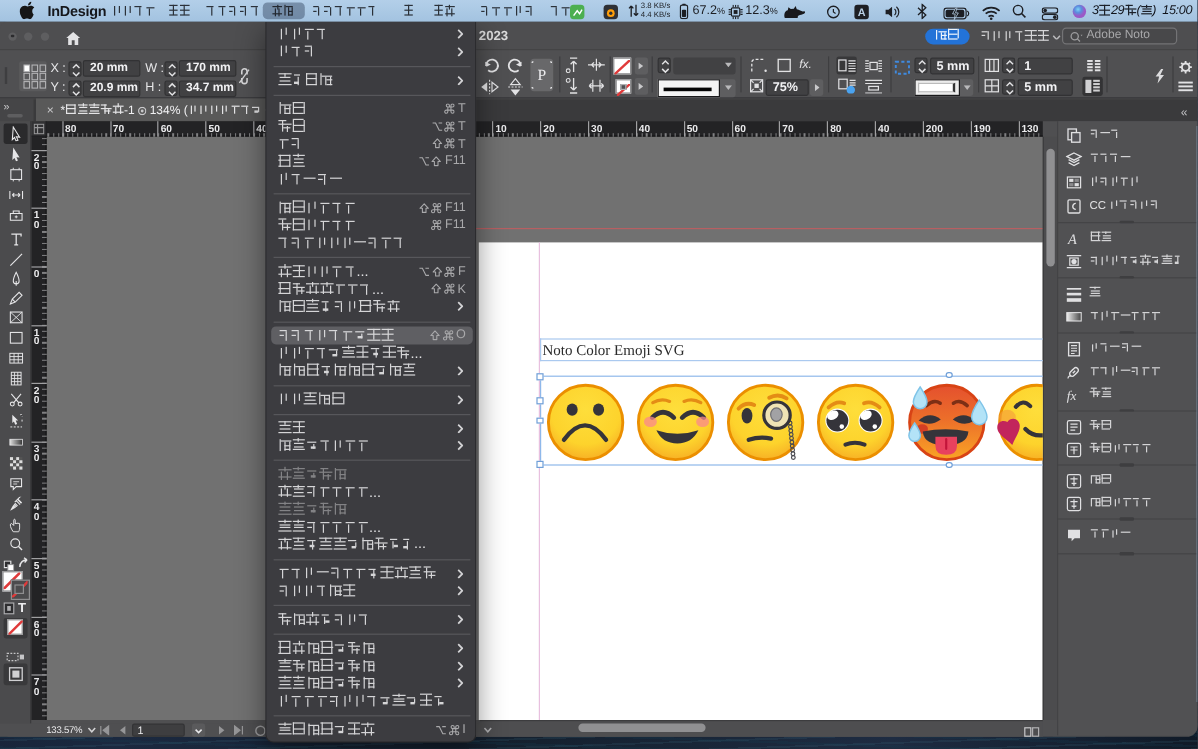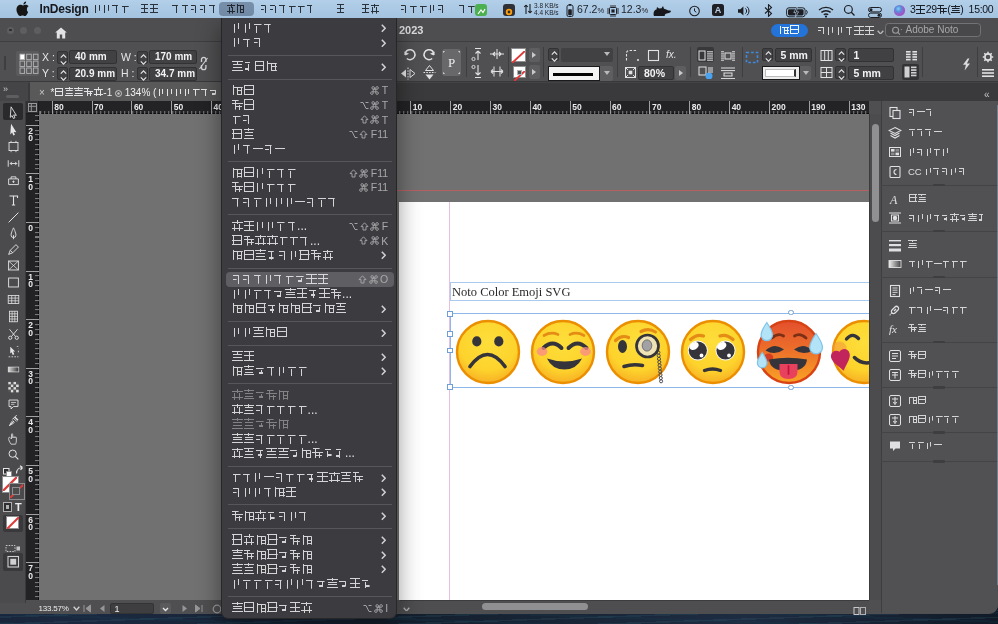--- a/index.html
+++ b/index.html
@@ -111,21 +111,21 @@
 <div style="left:893px;top:3px;width:13px;height:13px;z-index:52;"><svg width="13" height="13" viewBox="0 0 13 13" style="">
       <defs>
         <radialGradient id="si" cx=".4" cy=".35">
           <stop offset="0" stop-color="#7fd4f5"></stop>
           <stop offset=".5" stop-color="#5a8ede"></stop>
           <stop offset="1" stop-color="#9b59c7"></stop>
         </radialGradient>
       </defs>
       <circle cx="6.5" cy="6.5" r="5.6" fill="url(#si)"></circle>
     </svg></div>
-<div style="left:910px;top:3px;width:88px;height:13px;z-index:52;color:#10131a;font-size:10.5px;line-height:12px;white-space:nowrap;letter-spacing:-.3px;">3<i class="j p0"></i>29<i class="j p3"></i>(<span style="font-size:10px"><i class="j p4"></i></span>)&nbsp;&nbsp;15:00</div>
+<div style="left:910px;top:3px;width:88px;height:13px;z-index:52;color:#10131a;font-size:10.5px;line-height:12px;white-space:nowrap;letter-spacing:-.3px;font-style:italic;">3<i class="j p0"></i>29<i class="j p3"></i>(<span style="font-size:10px"><i class="j p4"></i></span>)&nbsp;&nbsp;15:00</div>
 <div style="left:0px;top:17.5px;width:998px;height:596px;background:#4f4f51;border-radius:0 0 9px 9px;z-index:1;"></div>
 <div style="left:0px;top:17.5px;width:998px;height:24.5px;background:#4e4e50;border-bottom:1px solid #3e3e40;border-radius:6px 6px 0 0;z-index:2;"></div>
 <div style="left:7px;top:26.5px;width:7px;height:7px;background:#5e5e60;border-radius:50%;z-index:2;">
     <div style="position:absolute;left:2.1px;top:2.1px;width:2.8px;height:2.8px;border-radius:50%;background:#2b2b2d"></div>
   </div>
 <div style="left:20px;top:26.5px;width:7px;height:7px;background:#5e5e60;border-radius:50%;z-index:2;"></div>
 <div style="left:34px;top:26.5px;width:7px;height:7px;background:#5e5e60;border-radius:50%;z-index:2;"></div>
 <div style="left:55px;top:25px;width:12px;height:12px;z-index:2;"><svg width="12" height="12" viewBox="0 0 12 12" style="">
       <path d="M6 0.6 L11.8 5.6 H10.2 V11.4 H7.2 V7.6 H4.8 V11.4 H1.8 V5.6 H0.2 Z" fill="#e2e2e4"></path>
     </svg></div>
@@ -152,21 +152,21 @@
       <rect x="10.7" y="10.1" width="4.6" height="5.4" fill="none" stroke="#b4b4b6" stroke-width="0.9"></rect>
       <rect x="17.4" y="10.1" width="4.6" height="5.4" fill="none" stroke="#b4b4b6" stroke-width="0.9"></rect>
       <rect x="4" y="17" width="4.6" height="5.4" fill="none" stroke="#b4b4b6" stroke-width="0.9"></rect>
       <rect x="10.7" y="17" width="4.6" height="5.4" fill="none" stroke="#b4b4b6" stroke-width="0.9"></rect>
       <rect x="17.4" y="17" width="4.6" height="5.4" fill="none" stroke="#b4b4b6" stroke-width="0.9"></rect>
     </svg></div>
 <div style="left:42px;top:50.5px;width:15px;height:13px;color:#e6e6e8;font-size:10.5px;line-height:13px;z-index:2;">X :</div>
 <div style="left:56.5px;top:50.5px;width:11px;height:13px;background:#414143;border:1px solid #323234;border-radius:2px;z-index:2;"><svg width="11" height="13" viewBox="0 0 11 13" style="">
       <path d="M2.8 4.6 L5.5 1.9 L8.2 4.6 M2.8 8.4 L5.5 11.1 L8.2 8.4" stroke="#e2e2e4" stroke-width="1.2" fill="none"></path>
     </svg></div>
-<div style="left:69px;top:50px;width:48px;height:14px;background:#414143;border:1px solid #323234;border-radius:2px;color:#f2f2f4;font-weight:700;font-size:10px;line-height:12.5px;padding-left:5px;white-space:nowrap;overflow:hidden;z-index:2;">40 mm</div>
+<div style="left:69px;top:50px;width:48px;height:14px;background:#414143;border:1px solid #323234;border-radius:2px;color:#f2f2f4;font-weight:700;font-size:10px;line-height:12.5px;padding-left:5px;white-space:nowrap;overflow:hidden;z-index:2;">20 mm</div>
 <div style="left:42px;top:67px;width:15px;height:13px;color:#e6e6e8;font-size:10.5px;line-height:13px;z-index:2;">Y :</div>
 <div style="left:56.5px;top:67px;width:11px;height:13px;background:#414143;border:1px solid #323234;border-radius:2px;z-index:2;"><svg width="11" height="13" viewBox="0 0 11 13" style="">
       <path d="M2.8 4.6 L5.5 1.9 L8.2 4.6 M2.8 8.4 L5.5 11.1 L8.2 8.4" stroke="#e2e2e4" stroke-width="1.2" fill="none"></path>
     </svg></div>
 <div style="left:69px;top:66.5px;width:48px;height:14px;background:#414143;border:1px solid #323234;border-radius:2px;color:#f2f2f4;font-weight:700;font-size:10px;line-height:12.5px;padding-left:5px;white-space:nowrap;overflow:hidden;z-index:2;">20.9 mm</div>
 <div style="left:121px;top:50.5px;width:16px;height:13px;color:#e6e6e8;font-size:10.5px;line-height:13px;z-index:2;">W :</div>
 <div style="left:136.5px;top:50.5px;width:11px;height:13px;background:#414143;border:1px solid #323234;border-radius:2px;z-index:2;"><svg width="11" height="13" viewBox="0 0 11 13" style="">
       <path d="M2.8 4.6 L5.5 1.9 L8.2 4.6 M2.8 8.4 L5.5 11.1 L8.2 8.4" stroke="#e2e2e4" stroke-width="1.2" fill="none"></path>
     </svg></div>
 <div style="left:149px;top:50px;width:48px;height:14px;background:#414143;border:1px solid #323234;border-radius:2px;color:#f2f2f4;font-weight:700;font-size:10px;line-height:12.5px;padding-left:5px;white-space:nowrap;overflow:hidden;z-index:2;">170 mm</div>
@@ -254,21 +254,21 @@
     </svg></div>
 <div style="left:647px;top:48px;width:13px;height:13px;z-index:2;"><svg width="13" height="13" viewBox="0 0 13 13" style="">
       <rect x="1.5" y="1.5" width="10" height="10" fill="none" stroke="#e2e2e4" stroke-width="1.1"></rect>
     </svg></div>
 <div style="left:666px;top:48px;width:14px;height:13px;color:#e2e2e4;font-size:10px;font-style:italic;line-height:13px;z-index:2;">fx.</div>
 <div style="left:624px;top:65px;width:13px;height:13px;z-index:2;"><svg width="13" height="13" viewBox="0 0 13 13" style="">
       <rect x="1.5" y="1.5" width="10" height="10" fill="none" stroke="#e2e2e4" stroke-width="1"></rect>
       <path d="M1.5 1.5 L4 4 M11.5 1.5 L9 4 M1.5 11.5 L4 9 M11.5 11.5 L9 9" stroke="#e2e2e4" stroke-width="1"></path>
       <rect x="4.7" y="4.7" width="3.6" height="3.6" fill="#e2e2e4"></rect>
     </svg></div>
-<div style="left:638px;top:65.5px;width:36px;height:14px;background:#414143;border:1px solid #323234;border-radius:2px;color:#f2f2f4;font-weight:700;font-size:10.5px;line-height:12.5px;padding-left:5px;white-space:nowrap;overflow:hidden;z-index:2;">80%</div>
+<div style="left:638px;top:65.5px;width:36px;height:14px;background:#414143;border:1px solid #323234;border-radius:2px;color:#f2f2f4;font-weight:700;font-size:10.5px;line-height:12.5px;padding-left:5px;white-space:nowrap;overflow:hidden;z-index:2;">75%</div>
 <div style="left:675px;top:65.5px;width:11px;height:14px;background:#5e5e60;border-radius:2px;text-align:center;line-height:0;padding-top:4px;z-index:2;"><svg width="4" height="6" viewBox="0 0 4 6" style="vertical-align:-1px">
       <path d="M0 0 V6 L4 3 Z" fill="#c9c9cb"></path>
     </svg></div>
 <div style="left:690px;top:47px;width:1px;height:30px;background:#3e3e40;z-index:2;"></div>
 <div style="left:697px;top:47px;width:17px;height:15px;background:#38383a;border-radius:2px;z-index:2;"></div>
 <div style="left:697.5px;top:48px;width:16px;height:13px;z-index:2;"><svg width="16" height="13" viewBox="0 0 16 13" style="">
       <rect x="1" y="2" width="6" height="9" fill="none" stroke="#e2e2e4" stroke-width="1"></rect>
       <path d="M9 2.8 H15" stroke="#e2e2e4" stroke-width="1"></path>
       <path d="M9 4.9 H15" stroke="#e2e2e4" stroke-width="1"></path>
       <path d="M9 7 H15" stroke="#e2e2e4" stroke-width="1"></path>

